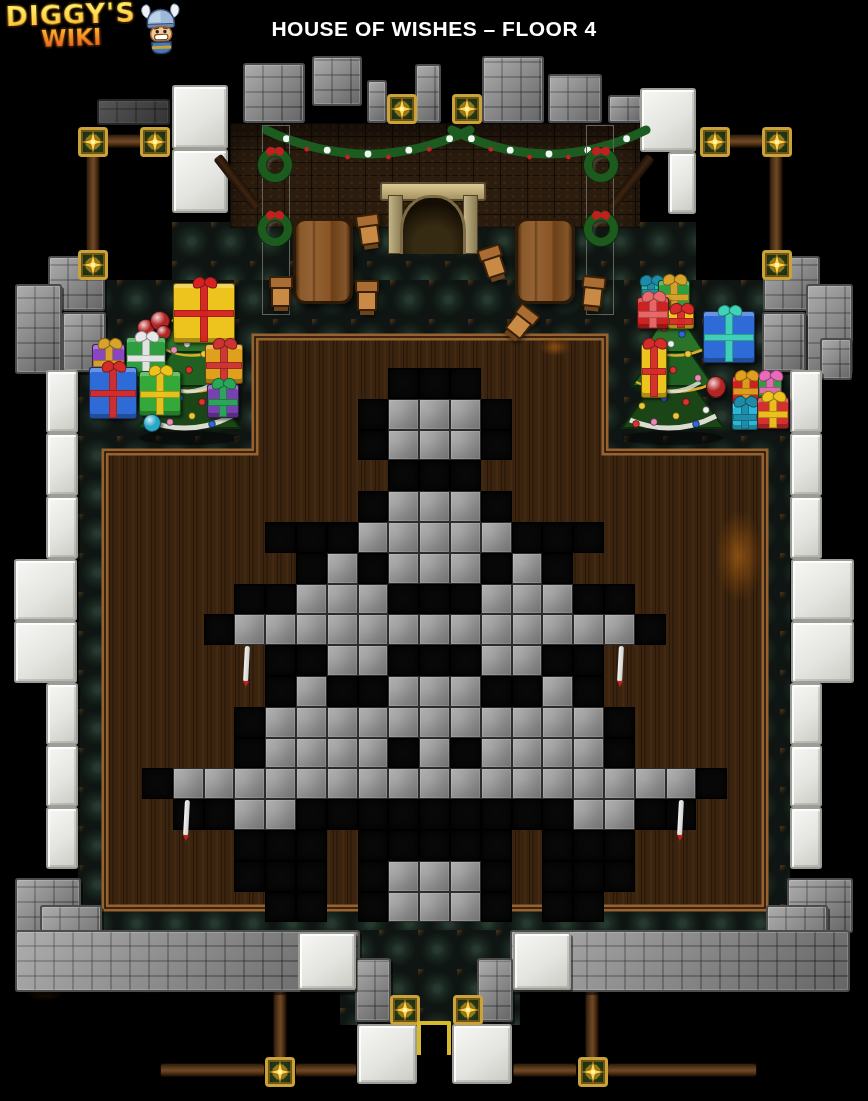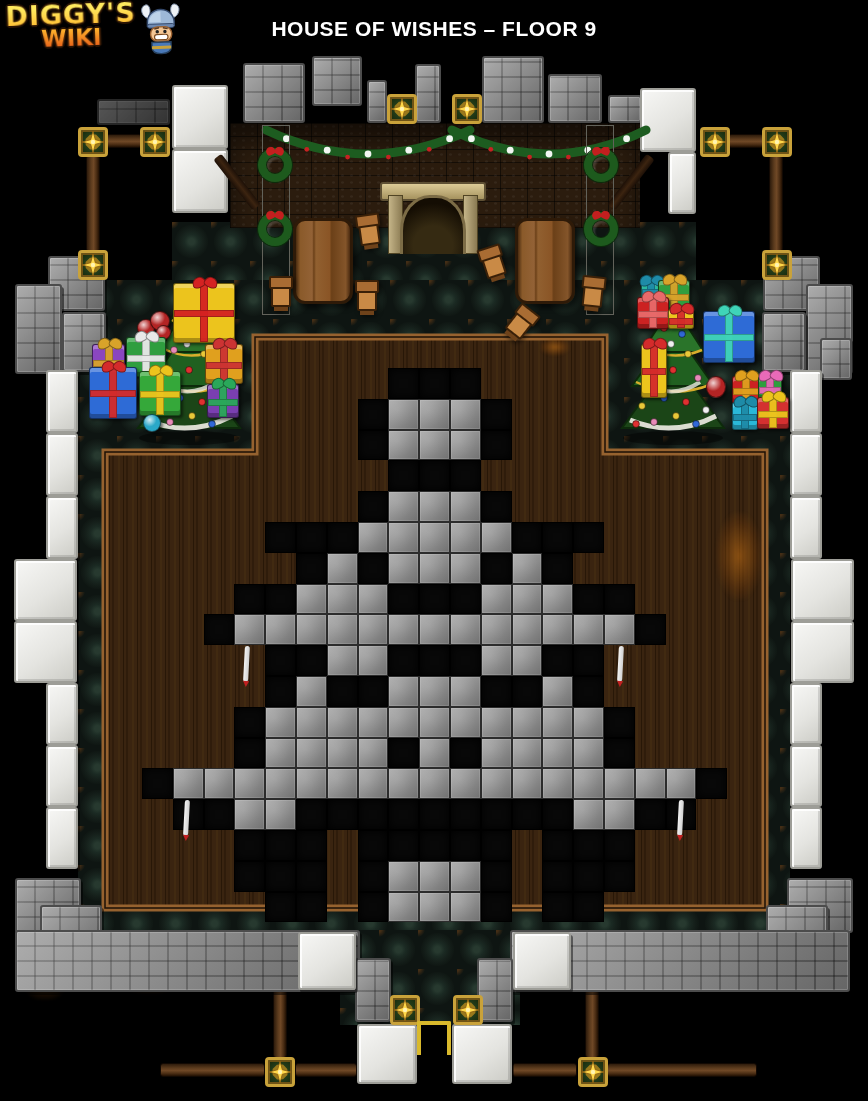--- a/index.html
+++ b/index.html
@@ -95,21 +95,21 @@
         <rect x="10" y="24" width="28" height="4" rx="2" fill="#6d88b0" stroke="#33486b"></rect>
         <rect x="13" y="27" width="22" height="15" rx="7" fill="#f4c795" stroke="#9a6030" stroke-width="1.5"></rect>
         <circle cx="20" cy="32" r="1.8" fill="#222"></circle>
           <circle cx="28" cy="32" r="1.8" fill="#222"></circle>
         <path d="M17,29 l5,-1 M26,28 l5,1" stroke="#5a3920" stroke-width="1.5" fill="none"></path>
         <rect x="17" y="35" width="14" height="5.5" rx="2.5" fill="#fff" stroke="#7a4a20" stroke-width="1.2"></rect>
         <path d="M14,43 h20 v5 q0,7 -10,7 q-10,0 -10,-7 Z" fill="#4a79b8" stroke="#27415f" stroke-width="1.5"></path>
         <rect x="14" y="47" width="20" height="3" fill="#caa23a"></rect>
       </svg>
     </div>
-    <div class="title">HOUSE OF WISHES – FLOOR 9</div>
+    <div class="title">HOUSE OF WISHES – FLOOR 4</div>
   </div>
 <div class="abs carpet" style="left: 172px; top: 222px; width: 524px; height: 100px;"></div>
     <div class="abs carpet" style="left: 78px; top: 280px; width: 712px; height: 657px;"></div>
     <div class="abs carpet" style="left: 340px; top: 930px; width: 180px; height: 95px;"></div>
     <svg width="868" height="1101" class="abs" style="left: 0px; top: 0px;">
       <defs>
         <pattern id="wd" width="14" height="40" patternUnits="userSpaceOnUse">
           <rect width="14" height="40" fill="#3a2410"></rect>
           <rect width="2" height="40" fill="#2f1c0b"></rect>
           <rect x="6" width="2" height="40" fill="#463012" opacity=".55"></rect>

